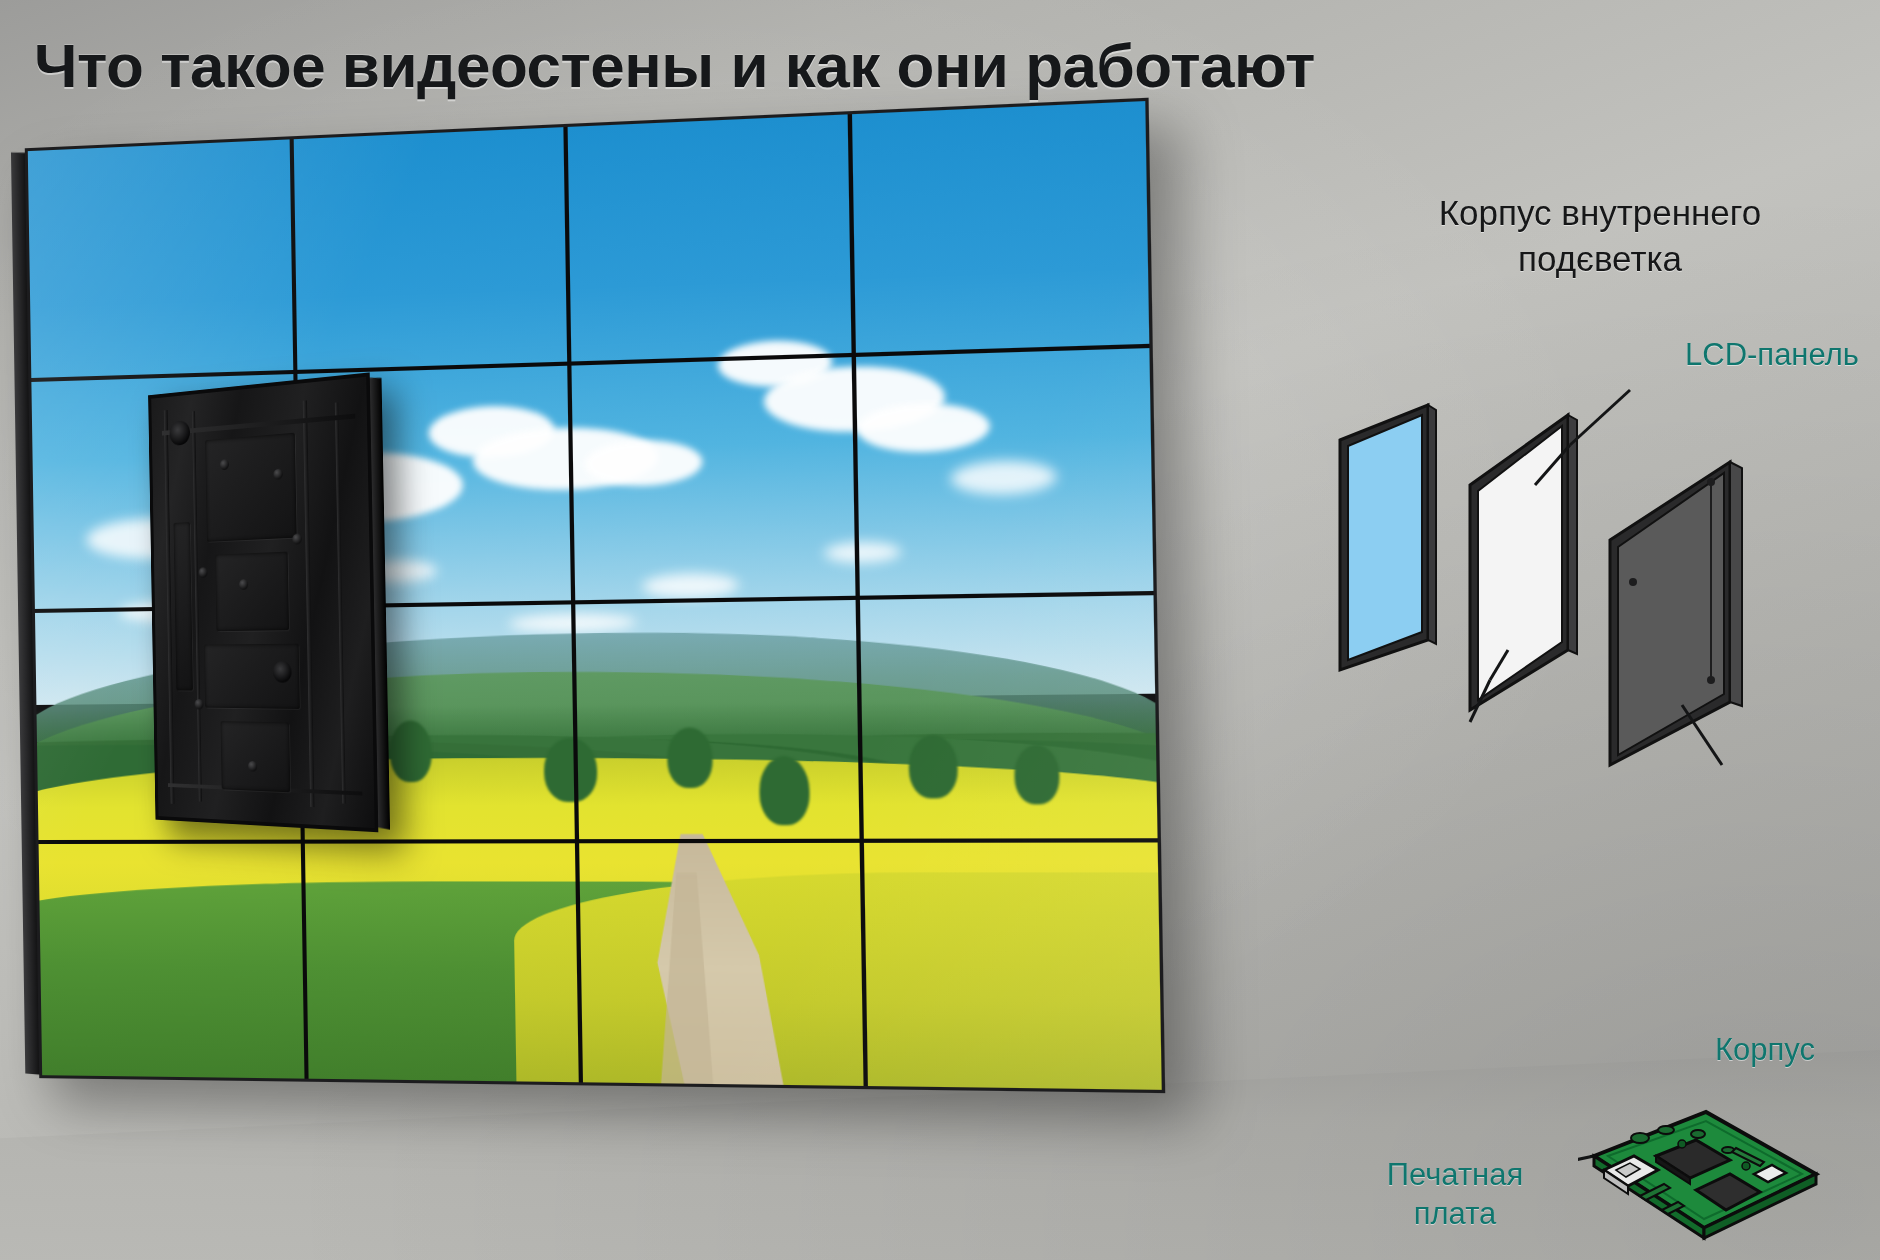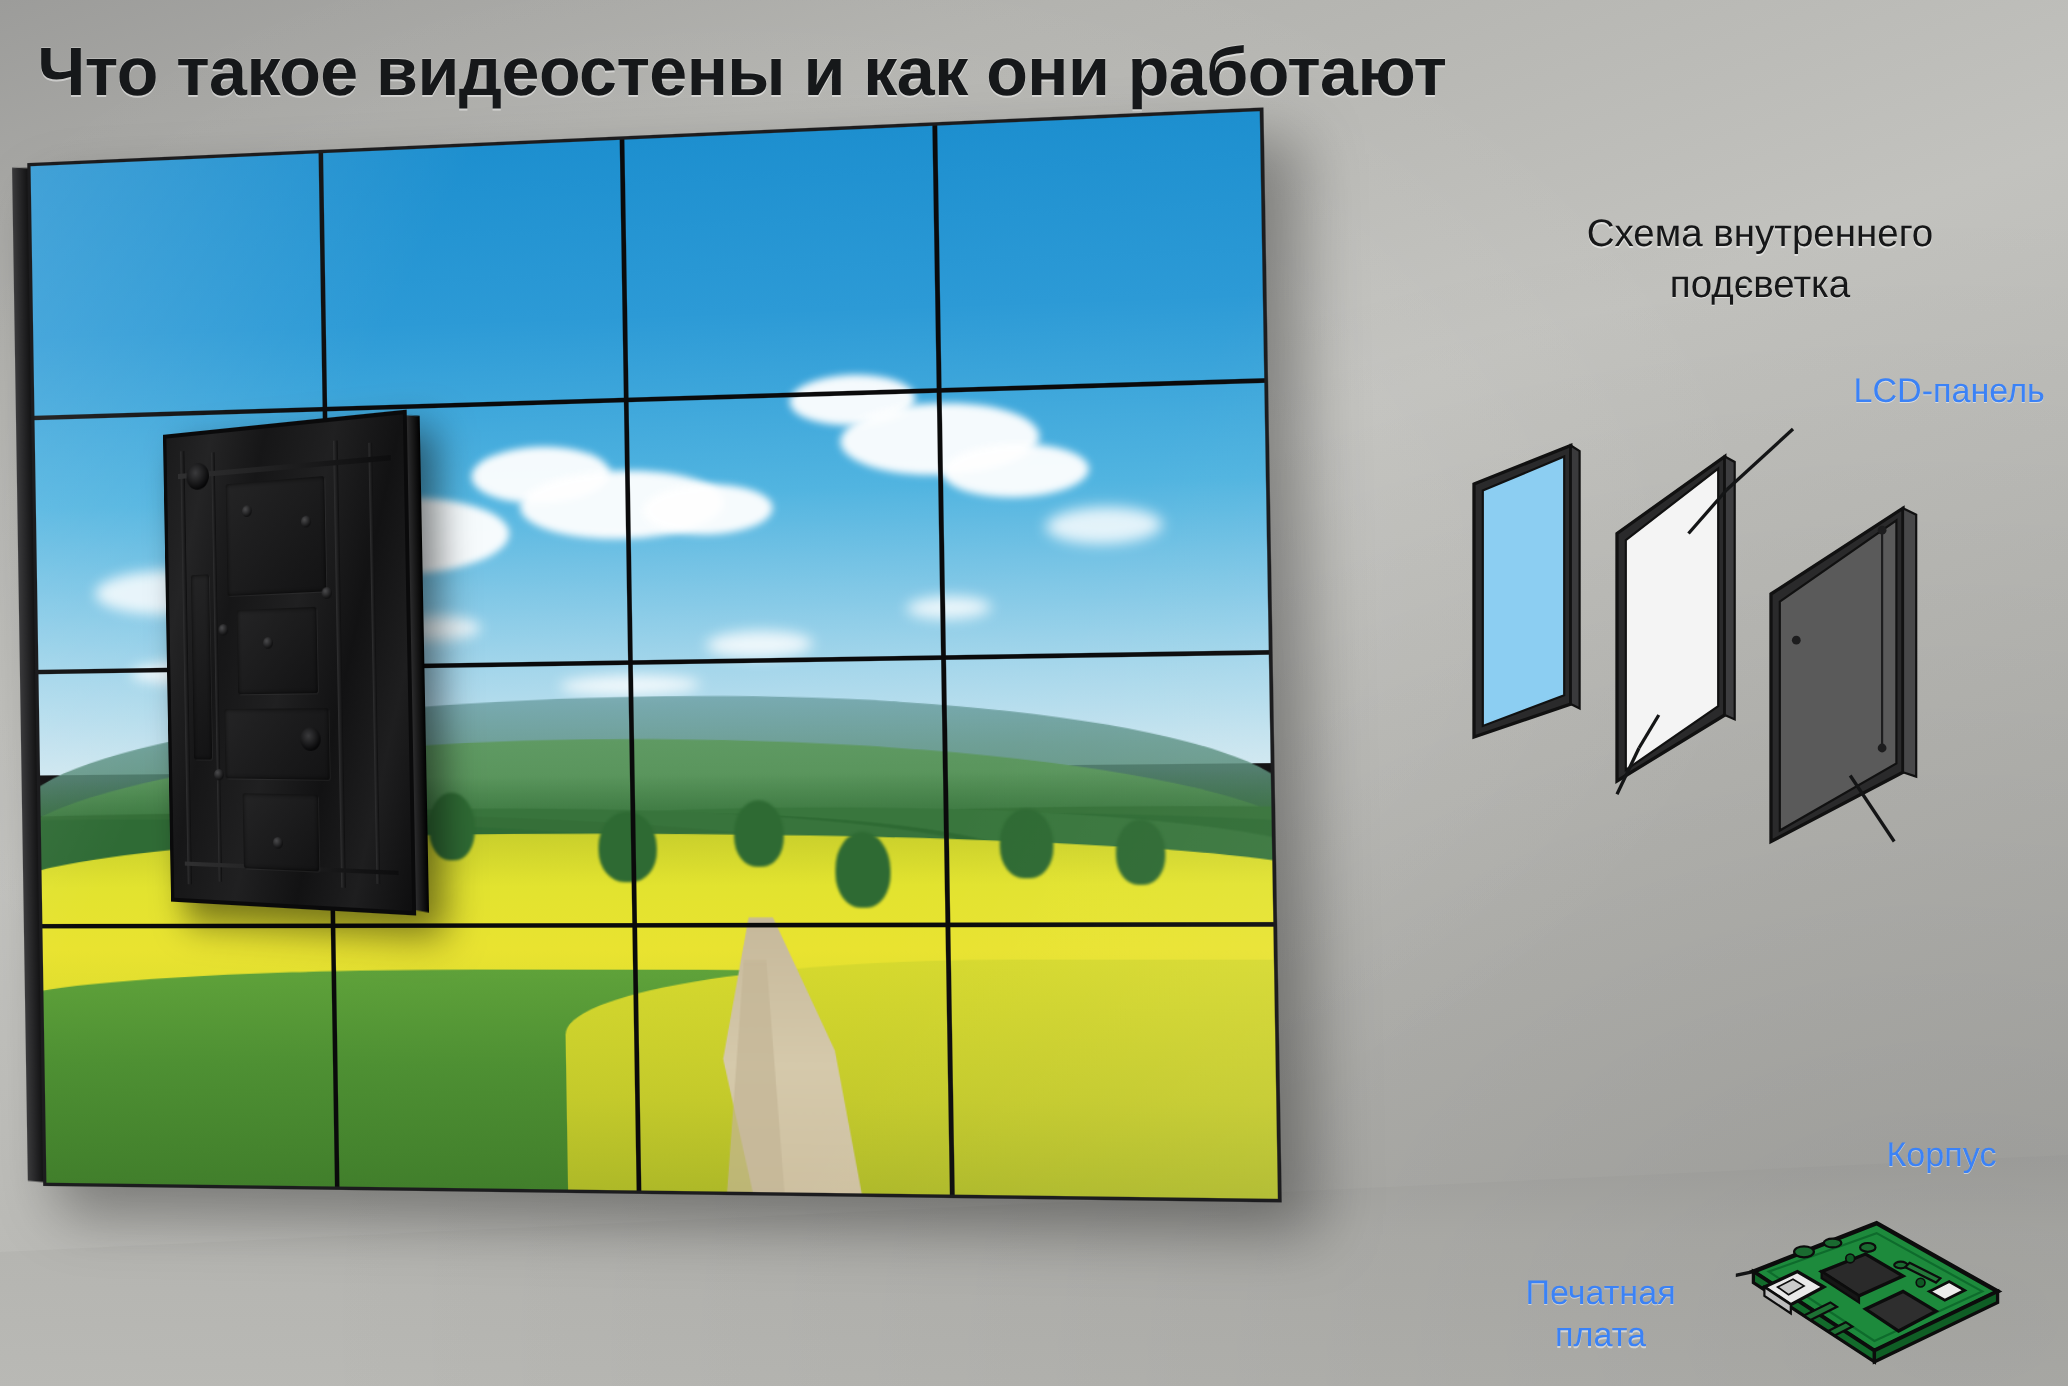--- a/index.html
+++ b/index.html
@@ -163,21 +163,21 @@
   
   #diagram{ position:absolute; left:1330px; top:190px; width:540px; height:1020px; }
   #diagram-title{
     position:absolute; left:0; right:0; top:0;
     text-align:center; font-size:35px; font-weight:500; color:#161718; line-height:1.32;
     text-shadow:0 1px 0 rgba(255,255,255,.5);
   }
   .exploded{ position:absolute; left:0; top:160px; width:540px; height:430px; }
 
   .diag-label{
-    position:absolute; font-size:31px; color:#3b82f6; line-height:1.26;
+    position:absolute; font-size:31px; color:#0f766e; line-height:1.26;
     text-shadow:0 1px 0 rgba(255,255,255,.5); white-space:nowrap;
   }
   .diag-label.ctr{ text-align:center; }
   #lbl-lcd{ left:355px; top:145px; }
   #lbl-led{ left:100px; top:700px; text-align:center; transform:translateX(-50%); }
   #lbl-case{ left:385px; top:840px; }
   #lbl-pcb{ left:125px; top:965px; text-align:center; transform:translateX(-50%); }
 
   .leader{ position:absolute; pointer-events:none; }
 
@@ -283,21 +283,21 @@
     <div class="rp-screw" style="left:41%; top:44%;"></div>
     <div class="rp-screw" style="left:19%; top:72%;"></div>
     <div class="rp-screw" style="left:44%; top:86%;"></div>
     <div class="rp-screw" style="left:66%; top:34%;"></div>
   </div>
 </div>
 
 <div id="diagram">
 
   <div id="diagram-title">
-    <div>Схема внутреннего</div>
+    <div>Корпус внутреннего</div>
     <div>подєветка</div>
   </div>
 
   <svg class="exploded" viewBox="0 0 540 430">
 
     <g>
       <polygon points="10,90 98,55 98,290 10,320" fill="#2a2a2b" stroke="#111" stroke-width="3"></polygon>
       <polygon points="18,96 92,65 92,282 18,310" fill="#8ccef2" stroke="#111" stroke-width="2"></polygon>
       <polygon points="98,55 106,60 106,294 98,290" fill="#3a3a3c" stroke="#111" stroke-width="2"></polygon>
     </g>

